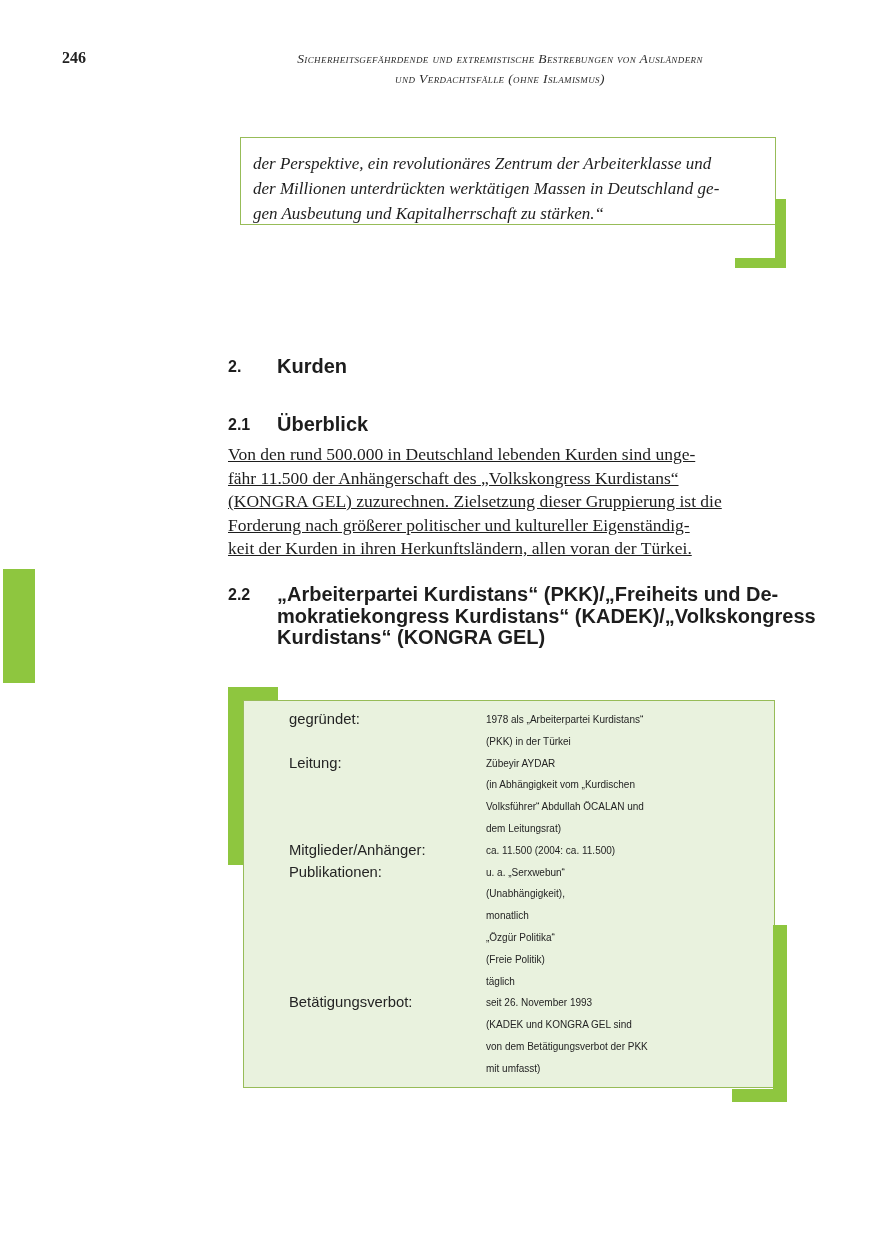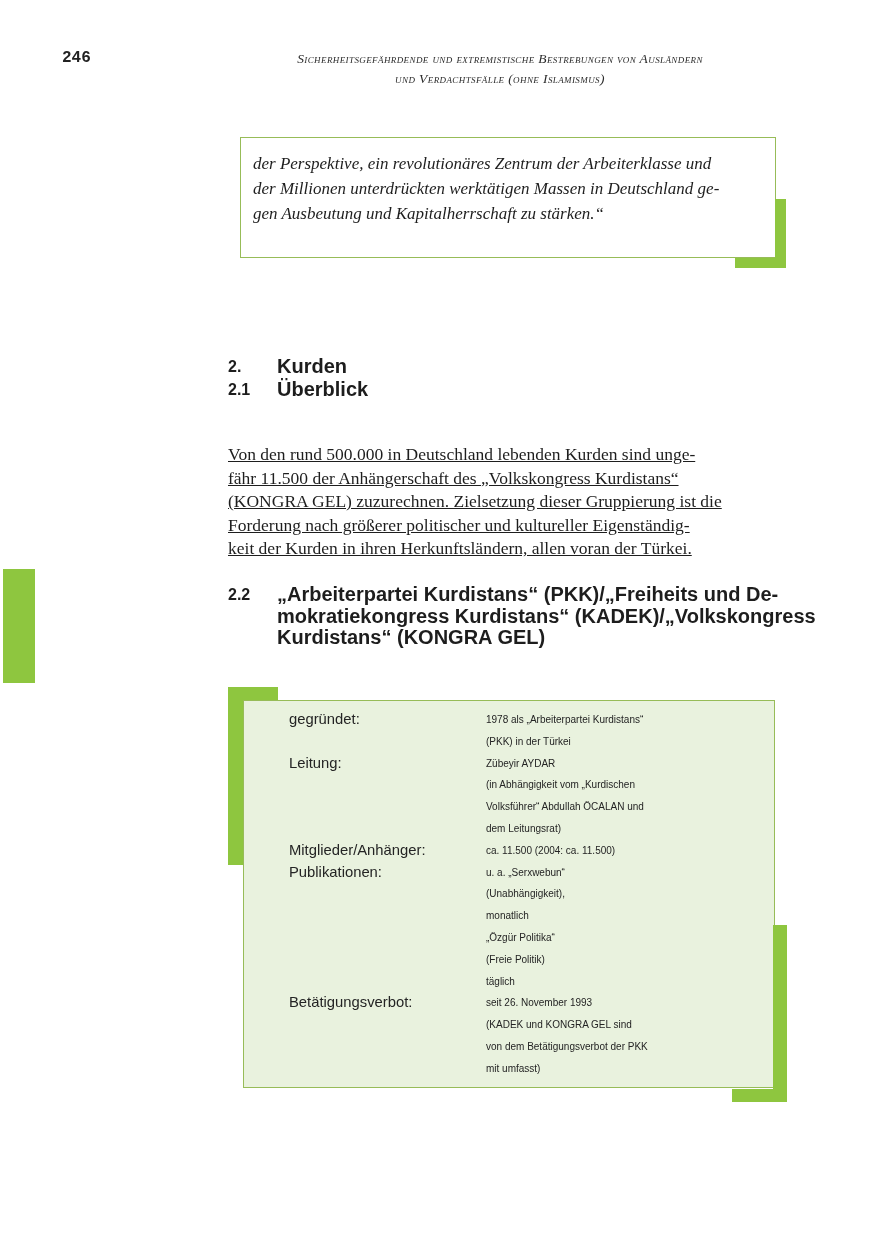--- a/index.html
+++ b/index.html
@@ -14,34 +14,34 @@
     position:relative;
     width:877px;height:1241px;
     background:#ffffff;
     overflow:hidden;
     font-family:"Liberation Serif", serif;
     color:var(--text);
   }
   
   .page-number{
     position:absolute;left:62px;top:49px;
-    font-family:Liberation Mono, monospace;
+    font-family:Liberation Serif, serif;
     font-weight:bold;font-size:16px;color:#222;
   }
   .running-head{
     position:absolute;left:180px;top:49px;width:640px;
     text-align:center;
     font-family:"Liberation Serif", serif;
     font-variant:small-caps;
     font-size:13.5px;line-height:20px;
     letter-spacing:0.4px;color:#2b2b2b;font-style:italic;
   }
   
   .quote-box{
-    position:absolute;left:240px;top:137px;width:536px;height:121px;
+    position:absolute;left:240px;top:137px;width:536px;height:88px;
     border:1px solid var(--border);
     background:#ffffff;
     padding:13px 10px 0 12px;
   }
   .quote-box .ln{
     font-style:italic;
     font-size:17px;line-height:25px;
     white-space:nowrap;color:#1e1e1e;
   }
   .quote-bar-v{
@@ -56,21 +56,21 @@
   .heading{
     position:absolute;left:228px;
     display:flex;align-items:flex-start;
     font-family:"Liberation Sans", sans-serif;
     font-weight:bold;color:#1d1d1d;
   }
   .heading .num{width:49px;flex:0 0 49px;font-size:16px;line-height:21.5px;}
   .heading .ttl{font-size:20px;line-height:21.5px;}
   .heading .ttl .ln{white-space:nowrap;}
   #heading-2{top:356px;}
-  #heading-2-1{top:379px;}
+  #heading-2-1{top:414px;}
   #heading-2-2{top:584px;}
   
   .body-paragraph{
     position:absolute;left:228px;top:443px;width:560px;
   }
   .body-paragraph .ln{
     font-size:17.5px;line-height:23.5px;white-space:nowrap;color:#1e1e1e;text-decoration:underline;
   }
   
   .margin-bar{

